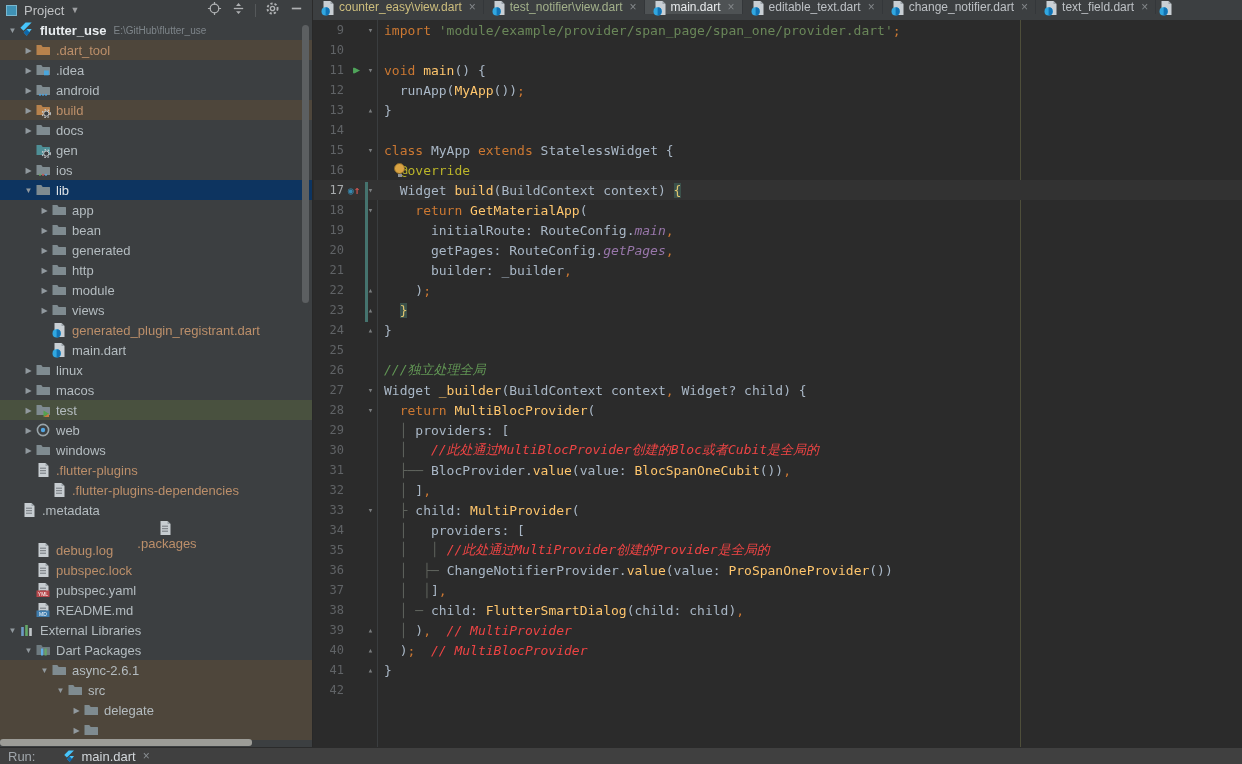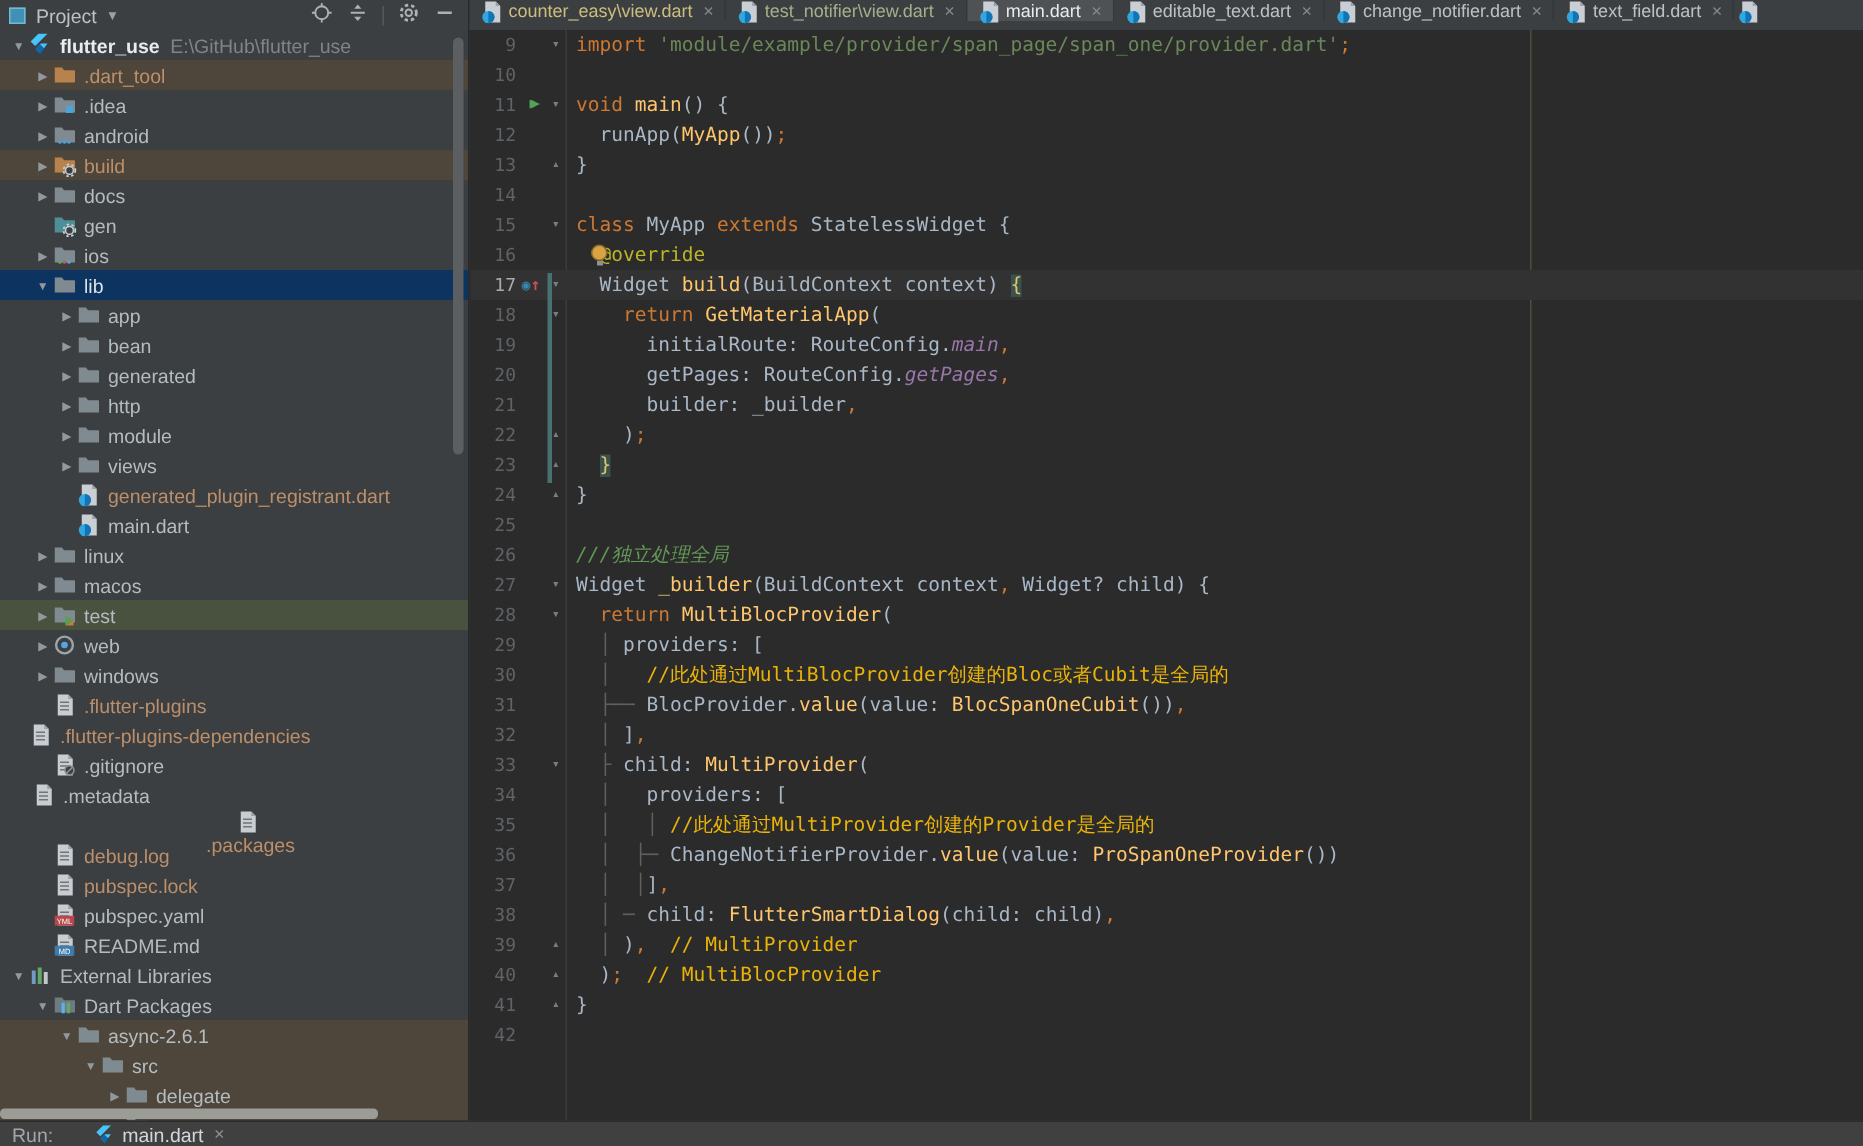--- a/index.html
+++ b/index.html
@@ -21,21 +21,21 @@
   .tab .tlabel{font-size:12px;white-space:nowrap;}
   .tab .tclose{margin-left:7px;color:#84888b;font-size:12px;line-height:1;}
   .tl-yellow{color:#CDBE7D;} .tl-green{color:#A3B18B;} .tl-active{color:#E8EBED;} .tl-norm{color:#BDC1C5;}
   .tab.partial{padding:0 2px;border-right:none;}
   
   .sidebar{position:absolute;left:0;top:20px;width:313px;height:727px;background:#3C3F41;overflow:hidden;border-right:1px solid #282828;}
   .trow{height:20px;display:flex;align-items:center;white-space:nowrap;position:relative;}
   .trow .arrow{width:13px;flex:0 0 auto;font-size:8px;color:#91999E;text-align:center;}
   .trow .ticon{width:16px;height:16px;margin-right:5px;flex:0 0 auto;}
   .trow .tlabel{font-size:13px;}
-  .trow .tsub{color:#7E858A;margin-left:7px;font-size:13px;}
+  .trow .tsub{color:#7E858A;margin-left:7px;font-size:10px;}
   .bg-ex{background:#4E463B;} .bg-test{background:#49513F;} .bg-sel{background:#0D3460;} .bg-lib{background:#4E463B;}
   .t-ex{color:#BC8F6A;} .t-norm{color:#B4BCC0;} .t-white{color:#DDE2E6;} .t-root{color:#E8ECEF;font-weight:bold;}
   .vthumb{position:absolute;right:3px;top:5px;width:7px;height:278px;background:#5C5F61;border-radius:4px;}
   .hthumb{position:absolute;left:0;top:719px;width:252px;height:7px;background:#9C9C97;border-radius:3px;}
   
   .bottombar{position:absolute;left:0;top:747px;width:1242px;height:17px;background:#404040;border-top:1px solid #2b2b2b;
              display:flex;align-items:center;padding-left:8px;}
   .runlbl{color:#A0A6AB;}
   .runtab{display:flex;align-items:center;margin-left:28px;}
   .runtab .ticon{width:13px;height:13px;margin-right:5px;}
@@ -49,21 +49,21 @@
   .crow{height:20px;display:flex;align-items:center;position:relative;}
   .crow.current{background:#323232;}
   .lnum{width:30px;text-align:right;color:#606366;font-size:12px;flex:0 0 auto;}
   .crow.current .lnum{color:#A8ABAD;}
   .gslot{width:20px;flex:0 0 auto;text-align:center;font-size:10px;line-height:1;}
   .fslot{width:13px;flex:0 0 auto;color:#7A7D7F;font-size:9px;text-align:center;}
   .gdiv{position:absolute;left:63px;top:0;bottom:0;width:1px;background:#3A3D3F;}
   .ctext{margin:0;padding-left:7px;white-space:pre;font-family:inherit;font-size:13px;}
   .run-ico{color:#4FA45A;letter-spacing:-5px;font-size:10px;}
   .ovr-c{color:#3689B0;font-size:10px;} .ovr-a{color:#C75450;font-weight:bold;font-size:11px;}
-  .tk-kw{color:#CC7832;} .tk-str{color:#6A8759;} .tk-cmt{color:#eab308;}
+  .tk-kw{color:#CC7832;} .tk-str{color:#6A8759;} .tk-cmt{color:#ef4444;font-style:italic;}
   .tk-doc{color:#629755;font-style:italic;} .tk-fn{color:#FFC66D;} .tk-ann{color:#BBB529;}
   .tk-pl{color:#A9B7C6;} .tk-pun{color:#CC7832;} .tk-st{color:#9876AA;font-style:italic;}
   .tk-guide{color:#5E625C;} .tk-brhl{color:#DFC56F;background:#3B514B;}
   .bulb{position:absolute;left:80px;top:3px;width:11px;height:11px;background:#D9A343;border-radius:50%;
         border:1px solid #8a6a2a;}
   .bulb::after{content:"";position:absolute;left:3px;top:10px;width:4px;height:3px;background:#8f9294;}
 </style>
 </head>
 <body>
 
@@ -350,39 +350,28 @@
       </div>
       <div class="trow " style="padding-left: 22px;">
         <span class="arrow"></span>
         <span class="ticon"><svg width="16" height="16" viewBox="0 0 16 16">
             <path d="M3.5 1h7l3 3v11h-10z" fill="#C7CDD1"></path>
             <path d="M10.5 1l3 3h-3z" fill="#9AA1A7"></path>
             <path d="M5 6.2h6M5 8.7h6M5 11.2h6" stroke="#70767B" stroke-width="1"></path>
           </svg></span>
         <span class="tlabel t-ex">.flutter-plugins</span>
       </div>
-      <div class="trow " style="padding-left: 6px;">
+      <div class="trow " style="padding-left: 38px;">
         <span class="arrow"></span>
         <span class="ticon"><svg width="16" height="16" viewBox="0 0 16 16">
             <path d="M3.5 1h7l3 3v11h-10z" fill="#C7CDD1"></path>
             <path d="M10.5 1l3 3h-3z" fill="#9AA1A7"></path>
             <path d="M5 6.2h6M5 8.7h6M5 11.2h6" stroke="#70767B" stroke-width="1"></path>
           </svg></span>
         <span class="tlabel t-ex">.flutter-plugins-dependencies</span>
-      </div>
-      <div class="trow " style="padding-left: 22px;">
-        <span class="arrow"></span>
-        <span class="ticon"><svg width="16" height="16" viewBox="0 0 16 16">
-            <path d="M3.5 1h7l3 3v11h-10z" fill="#C7CDD1"></path>
-            <path d="M10.5 1l3 3h-3z" fill="#9AA1A7"></path>
-            <path d="M5 6.2h6M5 8.7h6M5 11.2h6" stroke="#70767B" stroke-width="1"></path>
-            <circle cx="11.3" cy="11.5" r="3" fill="#3C3F41" stroke="#8A8F93" stroke-width="1.1"></circle>
-            <path d="M9.2 13.6l4.2-4.2" stroke="#8A8F93" stroke-width="1.1"></path>
-          </svg></span>
-        <span class="tlabel t-norm">.gitignore</span>
       </div>
       <div class="trow " style="padding-left: 8px;">
         <span class="arrow"></span>
         <span class="ticon"><svg width="16" height="16" viewBox="0 0 16 16">
             <path d="M3.5 1h7l3 3v11h-10z" fill="#C7CDD1"></path>
             <path d="M10.5 1l3 3h-3z" fill="#9AA1A7"></path>
             <path d="M5 6.2h6M5 8.7h6M5 11.2h6" stroke="#70767B" stroke-width="1"></path>
           </svg></span>
         <span class="tlabel t-norm">.metadata</span>
       </div>

